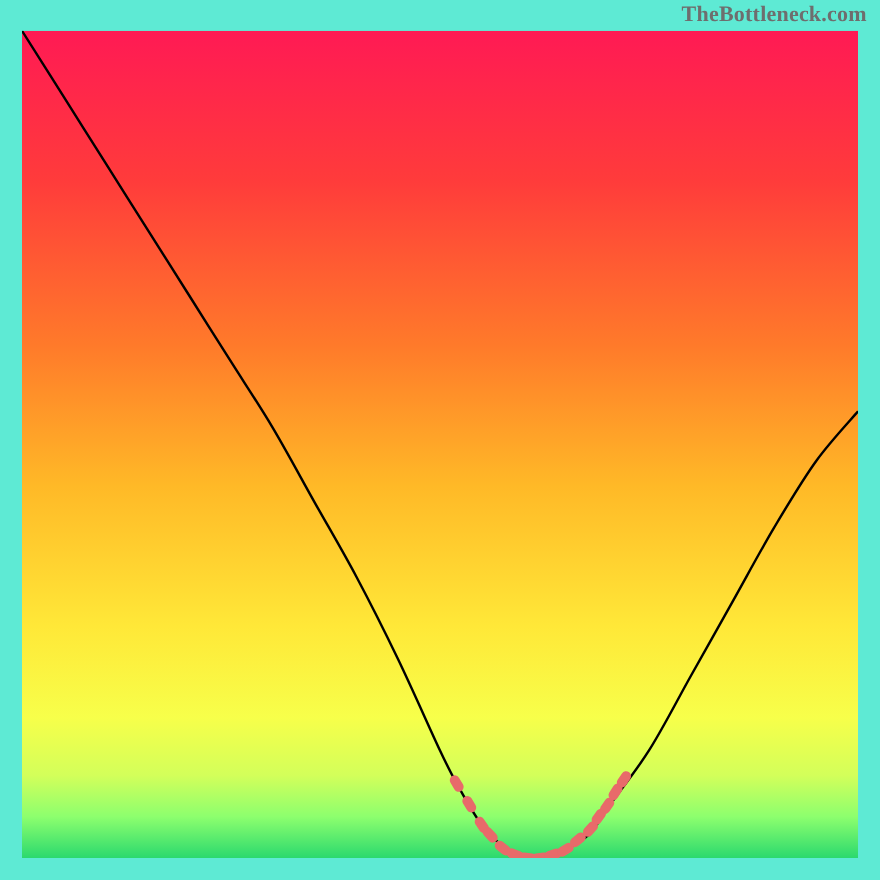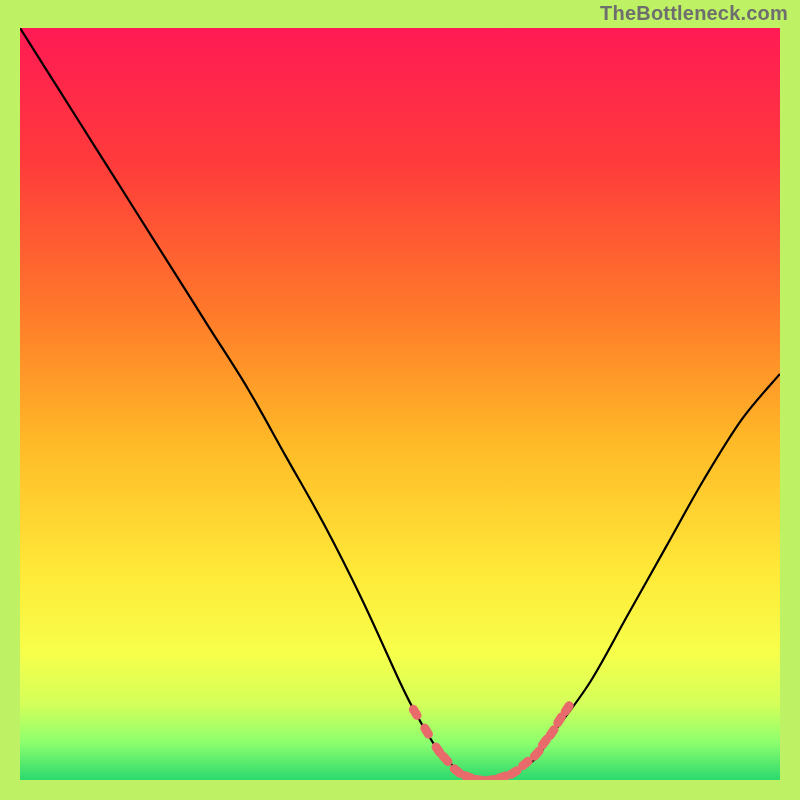--- a/index.html
+++ b/index.html
@@ -10,21 +10,22 @@
     background: #000000;
     overflow: hidden;
     font-family: Arial, Helvetica, sans-serif;
   }
   .frame {
     position: absolute;
     left: 0;
     top: 0;
     width: 800px;
     height: 800px;
-    background: #bef264;
+    background: #5eead4;
+    font-family: Liberation Serif, serif;
   }
   .watermark {
     position: absolute;
     top: 2px;
     right: 12px;
     color: #6e6e6e;
     font-size: 20px;
     font-weight: 600;
     letter-spacing: 0.2px;
     user-select: none;

